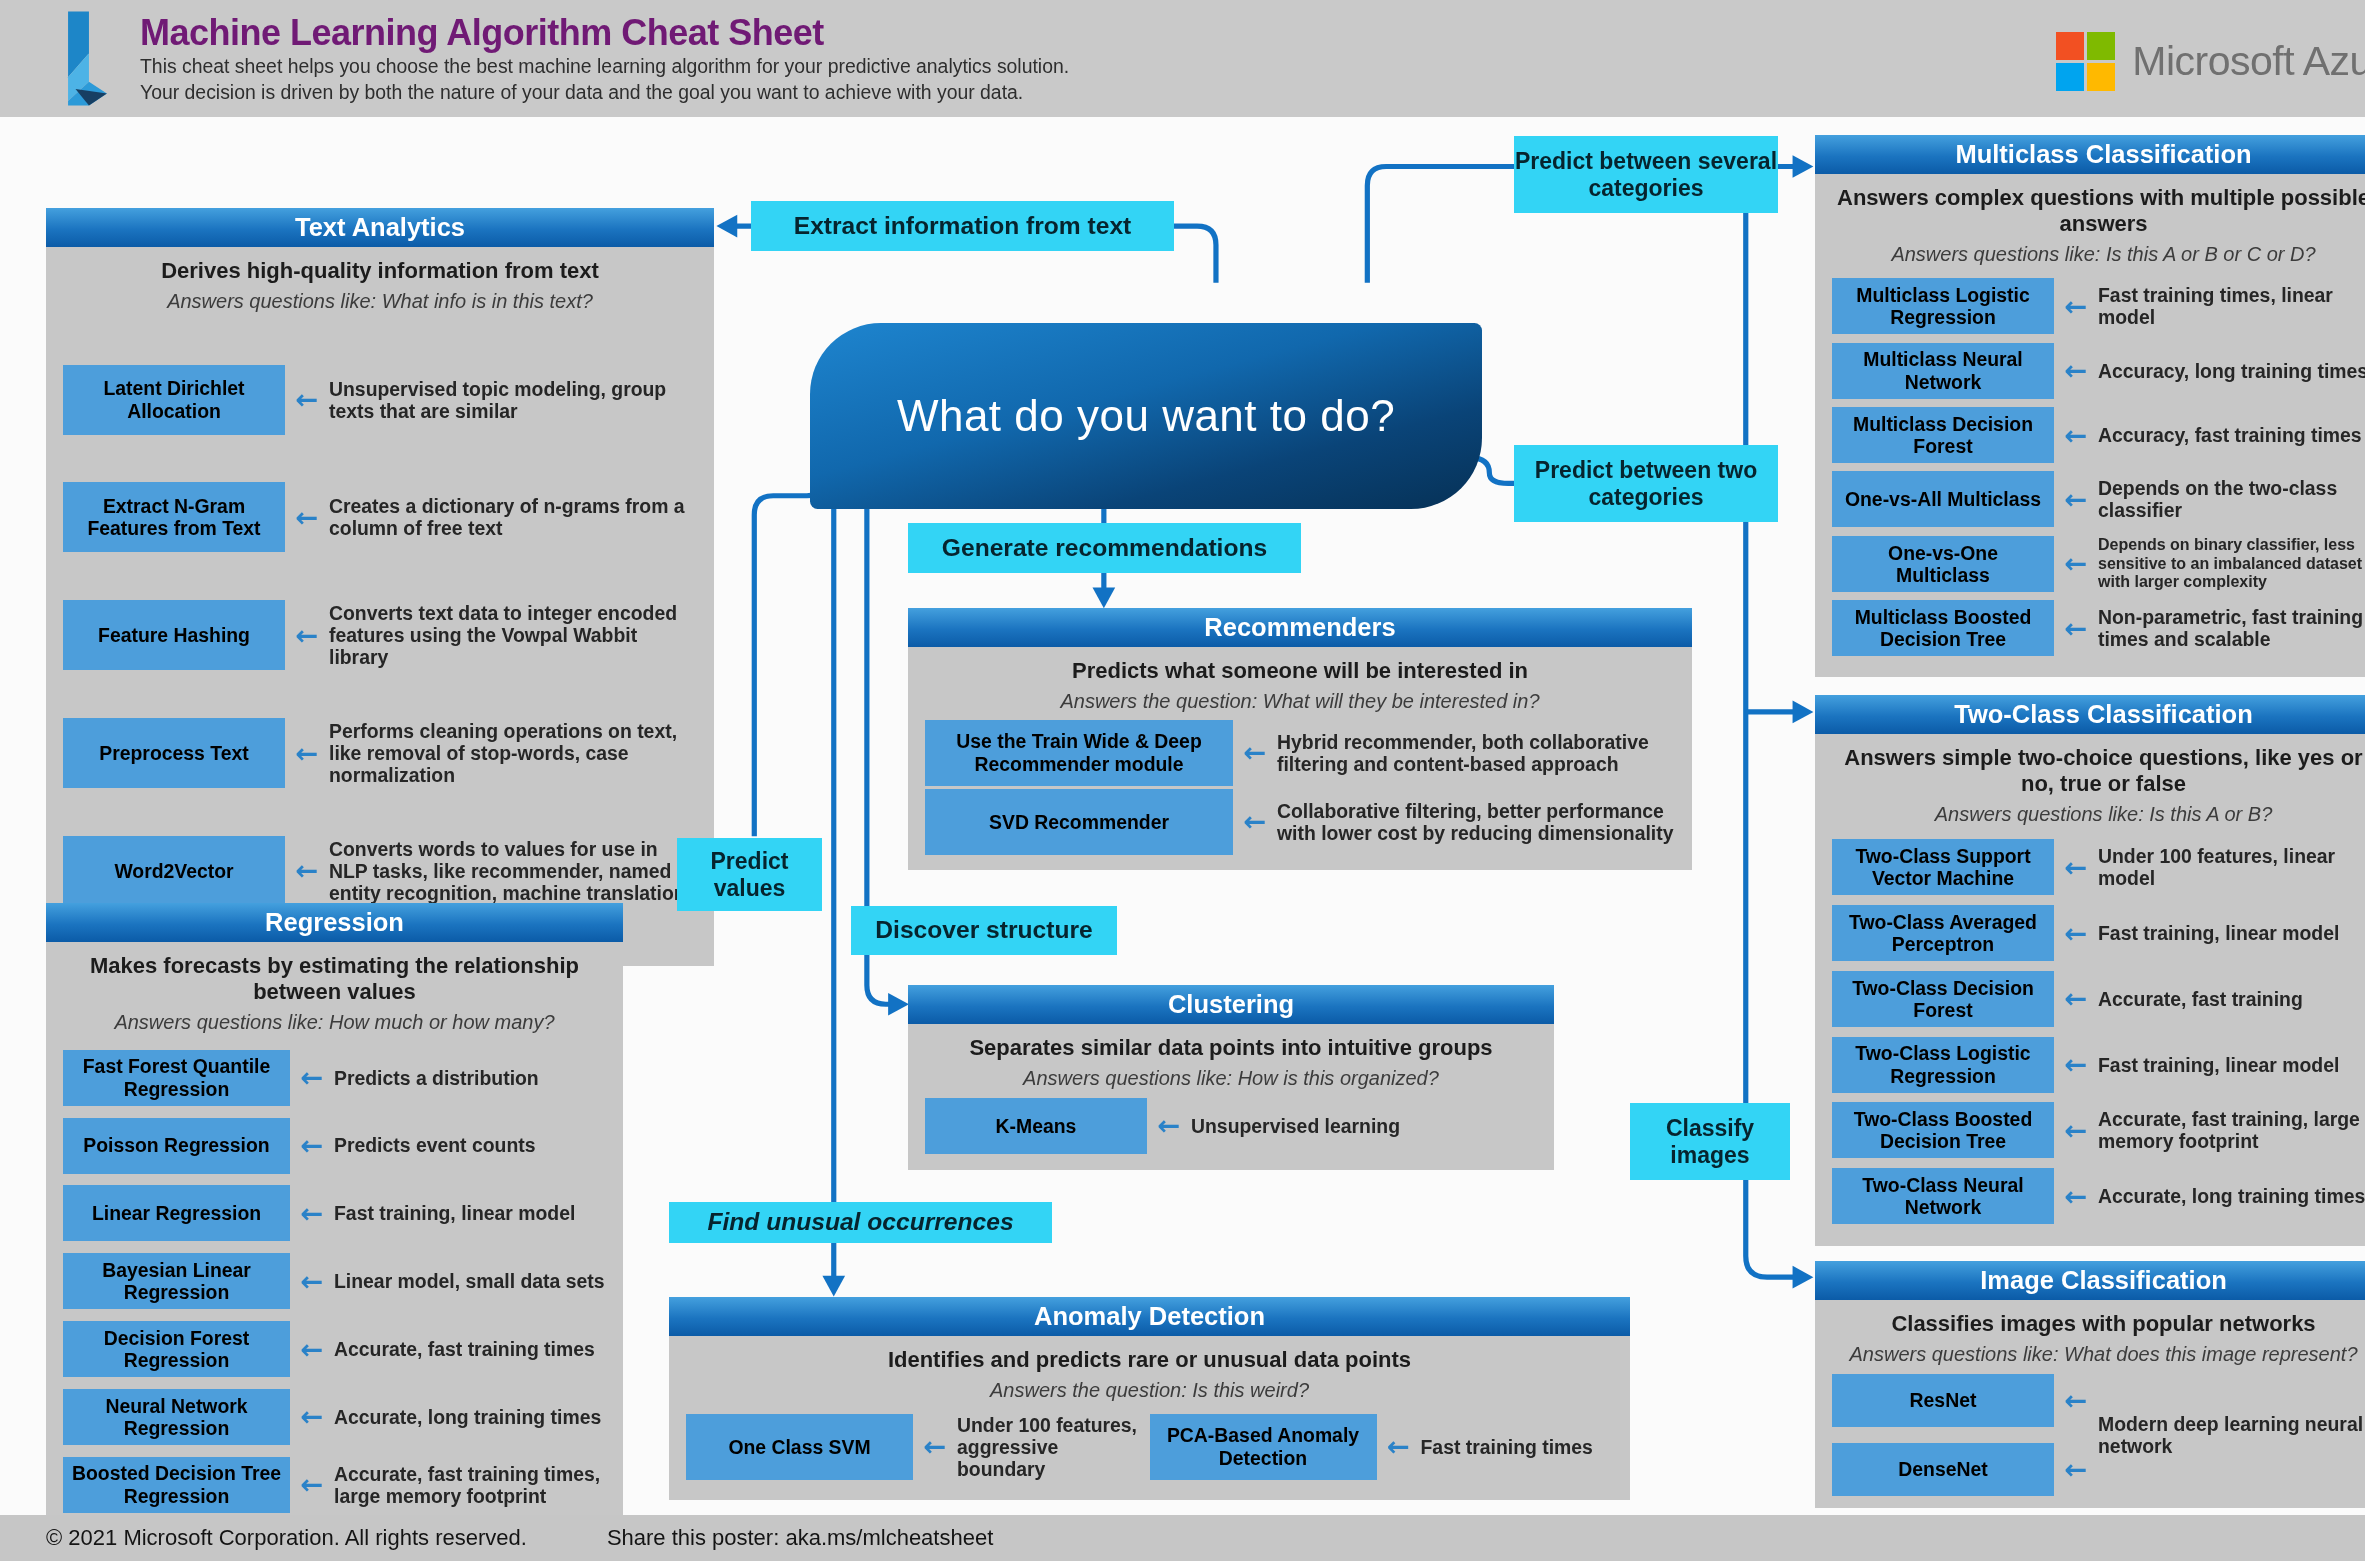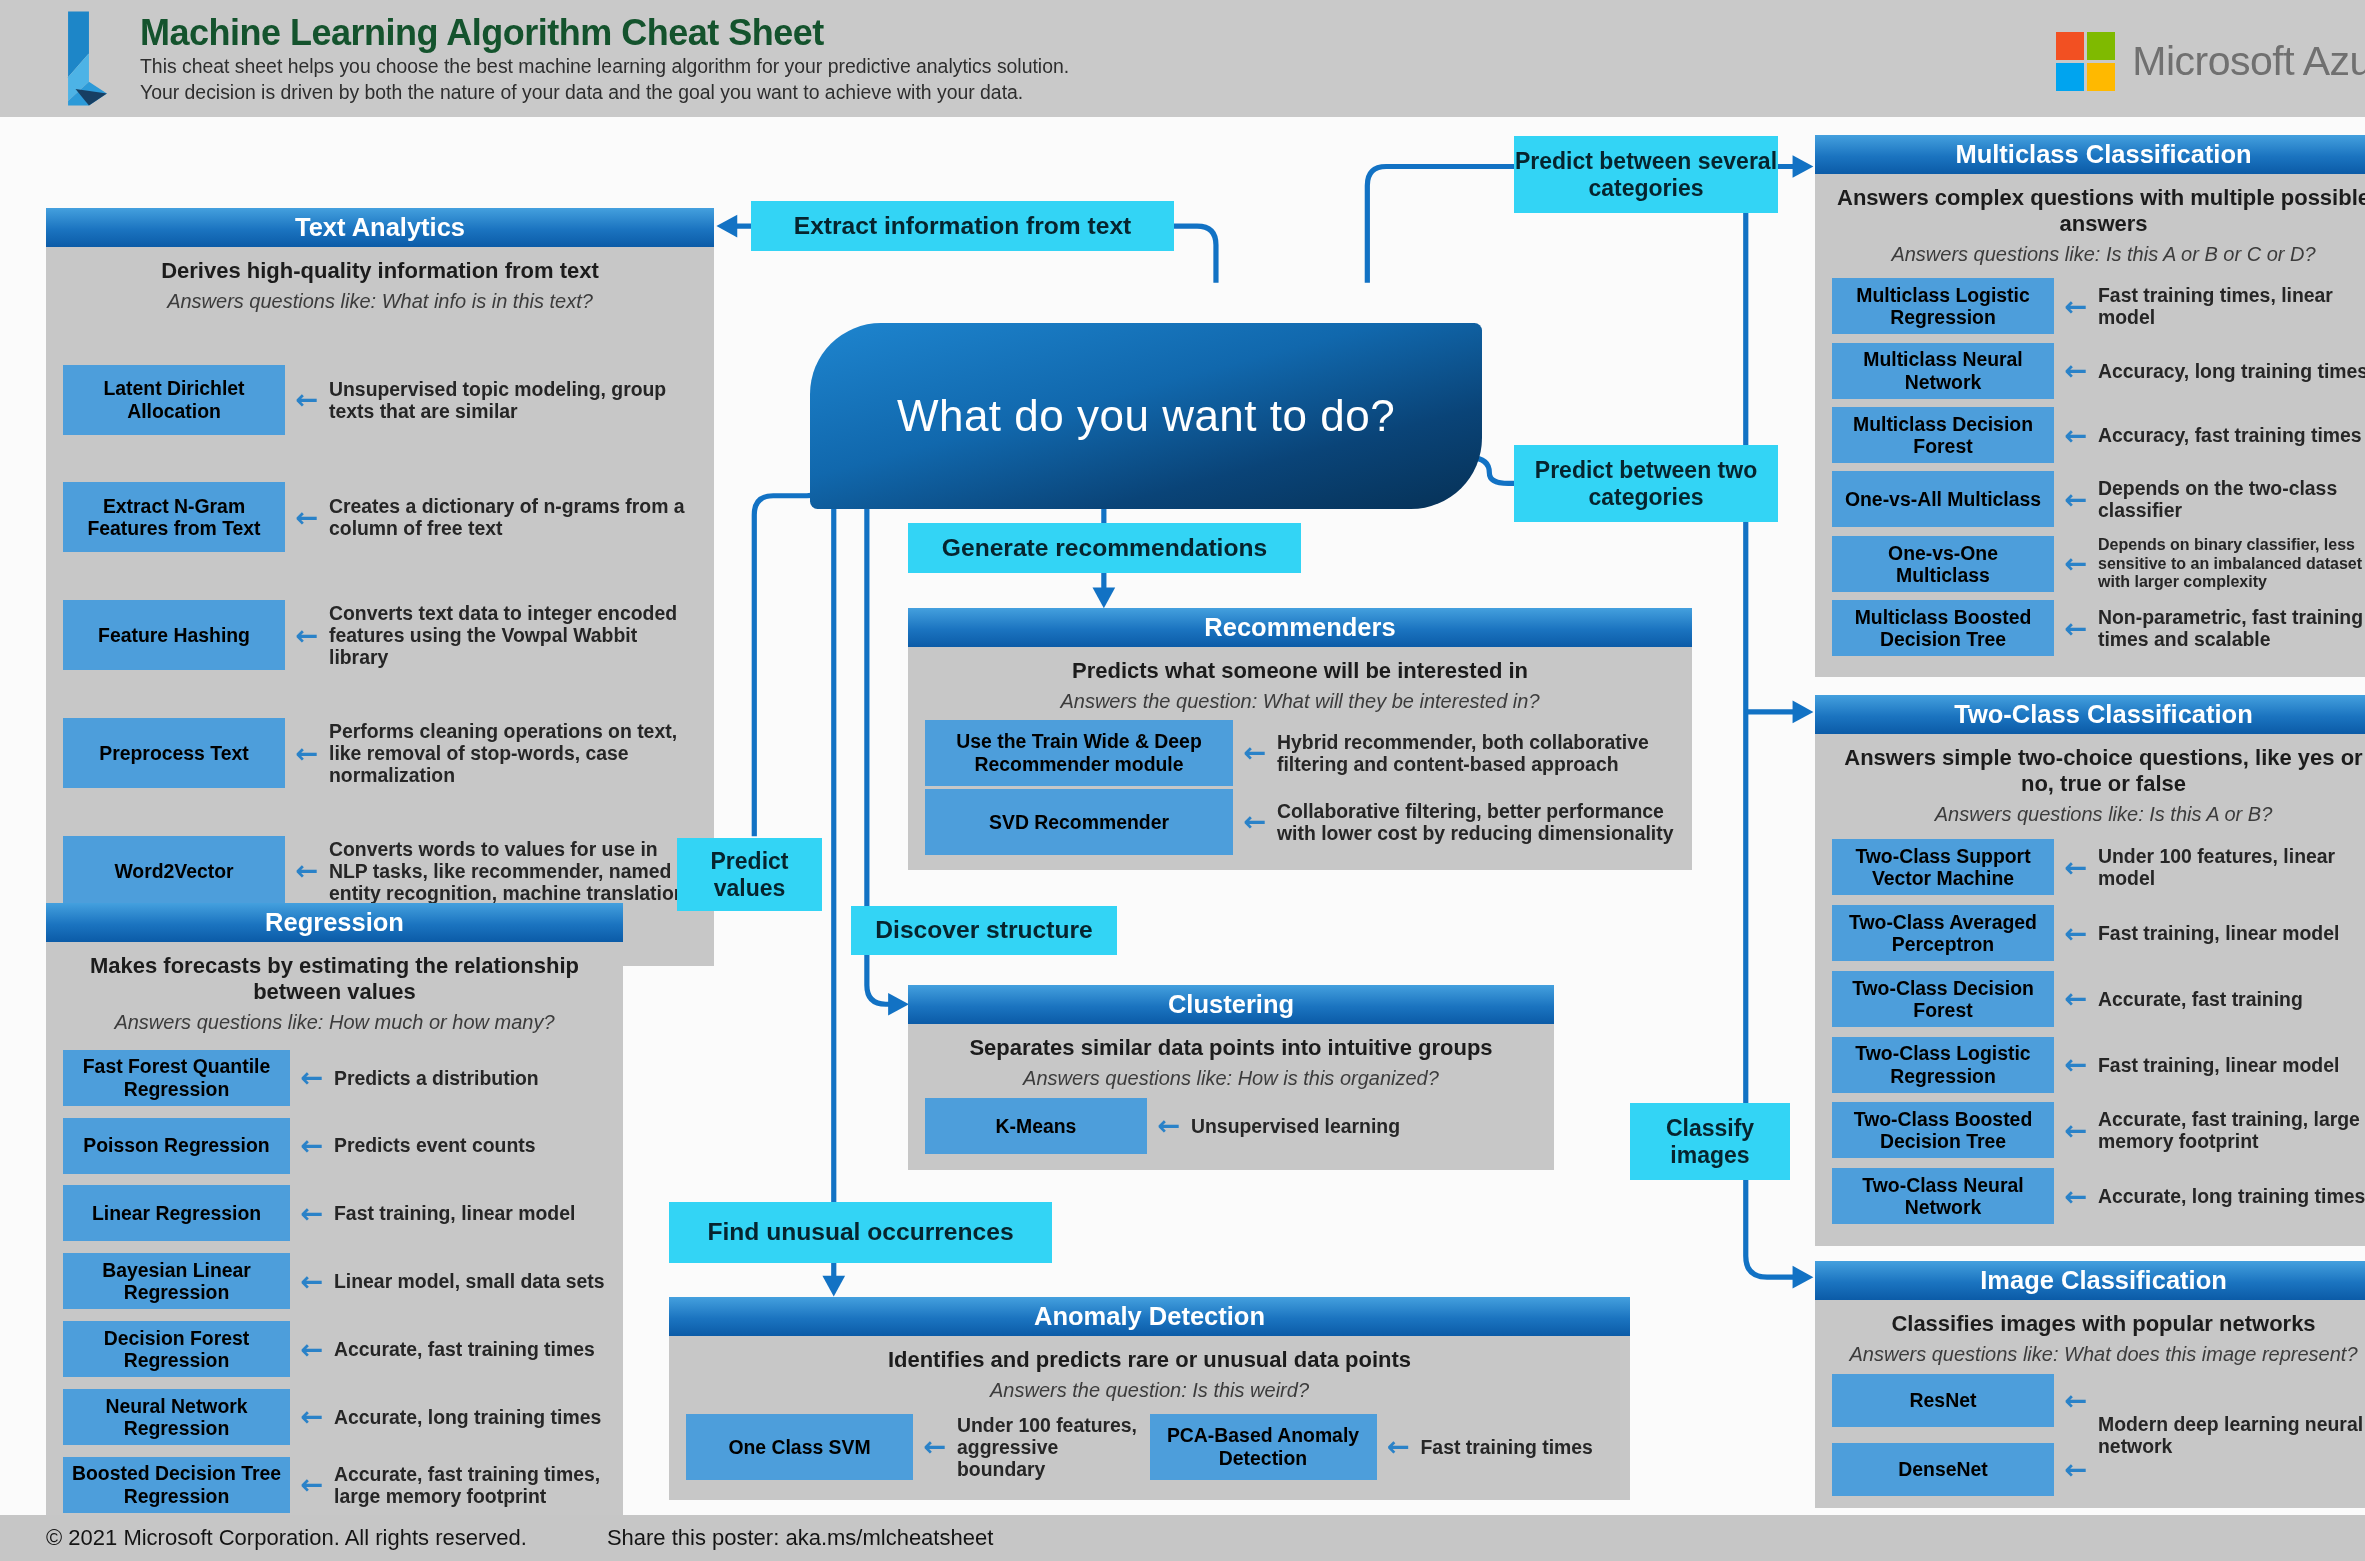--- a/index.html
+++ b/index.html
@@ -3,21 +3,21 @@
 <meta charset="utf-8">
 <style>
   * { margin:0; padding:0; box-sizing:border-box; }
   html,body { width:2413px; height:1561px; }
   body { font-family:"Liberation Sans", sans-serif; background:#fbfbfb; position:relative; overflow:hidden; }
 
   
   #header-bar { position:absolute; left:0; top:0; width:2413px; height:117px; background:#c9c9c9; z-index:5; }
   #azure-logo { position:absolute; left:42px; top:10.4px; width:76px; height:97px; }
   #title-block { position:absolute; left:140px; top:12.3px; }
-  #page-title { font-size:36px; font-weight:bold; color:#14532d; letter-spacing:-0.5px; }
+  #page-title { font-size:36px; font-weight:bold; color:#701a75; letter-spacing:-0.5px; }
   .subtitle { font-size:19.4px; color:#2e2e2e; line-height:1.32; }
   #title-block .subtitle:first-of-type { margin-top:6.6px; }
   #ms-logo { position:absolute; left:2056px; top:33px; height:57px; display:flex; align-items:center; }
   .sq { width:28px; height:28px; display:inline-block; }
   .sqwrap { display:grid; grid-template-columns:28px 28px; grid-template-rows:28px 28px; gap:3.3px; margin-right:17px; }
   #ms-brand { font-size:41px; color:#707070; letter-spacing:-0.5px; }
 
   #footer-bar { position:absolute; left:0; top:1515px; width:2413px; height:46px; background:#c6c6c6; z-index:5; display:flex; align-items:center; }
   #footer-bar span { font-size:22px; color:#141414; }
   #footer-copyright { margin-left:46px; }
@@ -36,21 +36,21 @@
 
   
   .label { position:absolute; z-index:4; background:#33d4f5; color:#06242e; font-weight:bold;
            display:flex; align-items:center; justify-content:center; text-align:center; line-height:1.15; }
   #lbl-extract   { left:751px; top:201px;  width:423px; height:50px; font-size:24.6px; }
   #lbl-generate  { left:908px; top:523px; width:393px; height:50px; font-size:24.6px; }
   #lbl-several   { left:1514px; top:136px;  width:264px; height:77px; font-size:23px; }
   #lbl-two       { left:1514px; top:445px;  width:264px; height:77px; font-size:23px; }
   #lbl-values    { left:677px; top:838px; width:145px; height:73px; font-size:23px; }
   #lbl-discover  { left:851px; top:906px; width:266px; height:49px; font-size:24.6px; }
-  #lbl-unusual   { left:669px; top:1202px; width:383px; height:61px; font-size:24.6px; }
+  #lbl-unusual   { left:669px; top:1202px; width:383px; height:41px; font-size:24.6px;font-style:italic; }
   #lbl-classify  { left:1630px; top:1103px; width:160px; height:77px; font-size:23px; }
 
   
   .panel { position:absolute; z-index:2; display:flex; flex-direction:column; --bw:222px; }
   #panel-text-analytics       { left:46px;   top:208px;  width:668px; height:758px; }
   #panel-regression           { left:46px;   top:903px; width:577px; height:634px; --bw:227px; }
   #panel-recommenders         { left:908px; top:608px; width:784px; height:262px;  --bw:308px; }
   #panel-clustering           { left:908px; top:985px; width:646px; height:185px;  }
   #panel-anomaly-detection    { left:669px; top:1297px; width:961px; height:203px;  --bw:227px; }
   #panel-multiclass           { left:1815px; top:135px;  width:577px; height:542px; }

